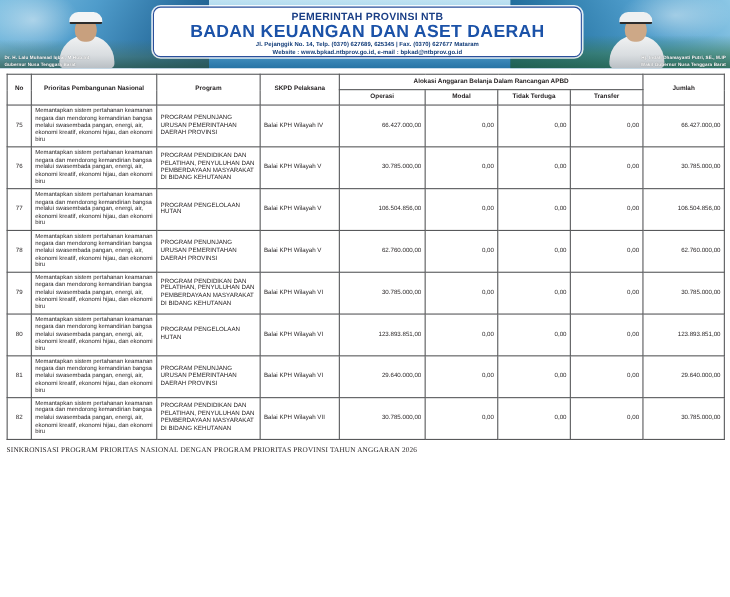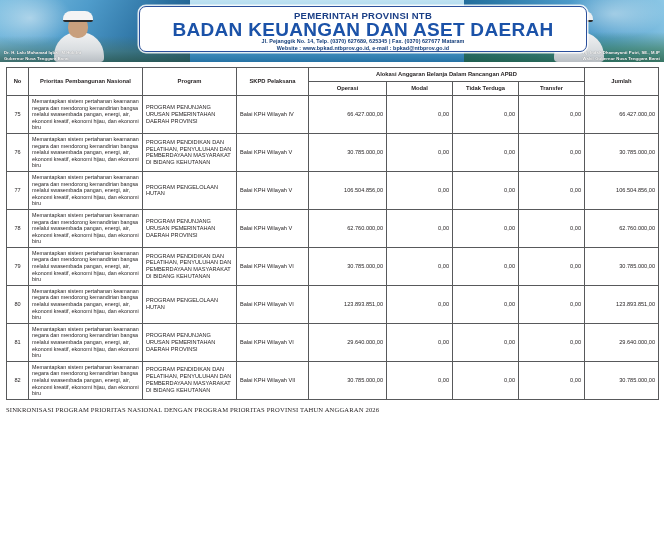--- a/index.html
+++ b/index.html
@@ -106,39 +106,39 @@
   }
   .caption.left { left: 4px; bottom: 1px; }
   .caption.right { right: 4px; bottom: 1px; text-align: right; }
   .caption .nm { display: block; }
   .caption .ttl { display: block; }
 
   .plaque {
     position: absolute;
     left: 139px;
     top: 6px;
-    width: 448px;
+    width: 390px;
     height: 46px;
     background: #ffffff;
     border: 1px solid #2a4f9b;
     border-radius: 7px;
     box-shadow: 0 0 0 1.5px rgba(255,255,255,0.85);
     text-align: center;
     box-sizing: border-box;
     padding-top: 3px;
   }
   .plaque .l1 {
     font-size: 9.5px;
     font-weight: bold;
     color: #1b3f86;
     letter-spacing: 0.25px;
     line-height: 11px;
   }
   .plaque .l2 {
-    font-size: 19px;
+    font-size: 16px;
     font-weight: bold;
     color: #1b52a8;
     letter-spacing: 0.3px;
     line-height: 17px;
   }
   .plaque .l3 {
     font-size: 5.4px;
     font-weight: bold;
     color: #123c78;
     line-height: 7px;

